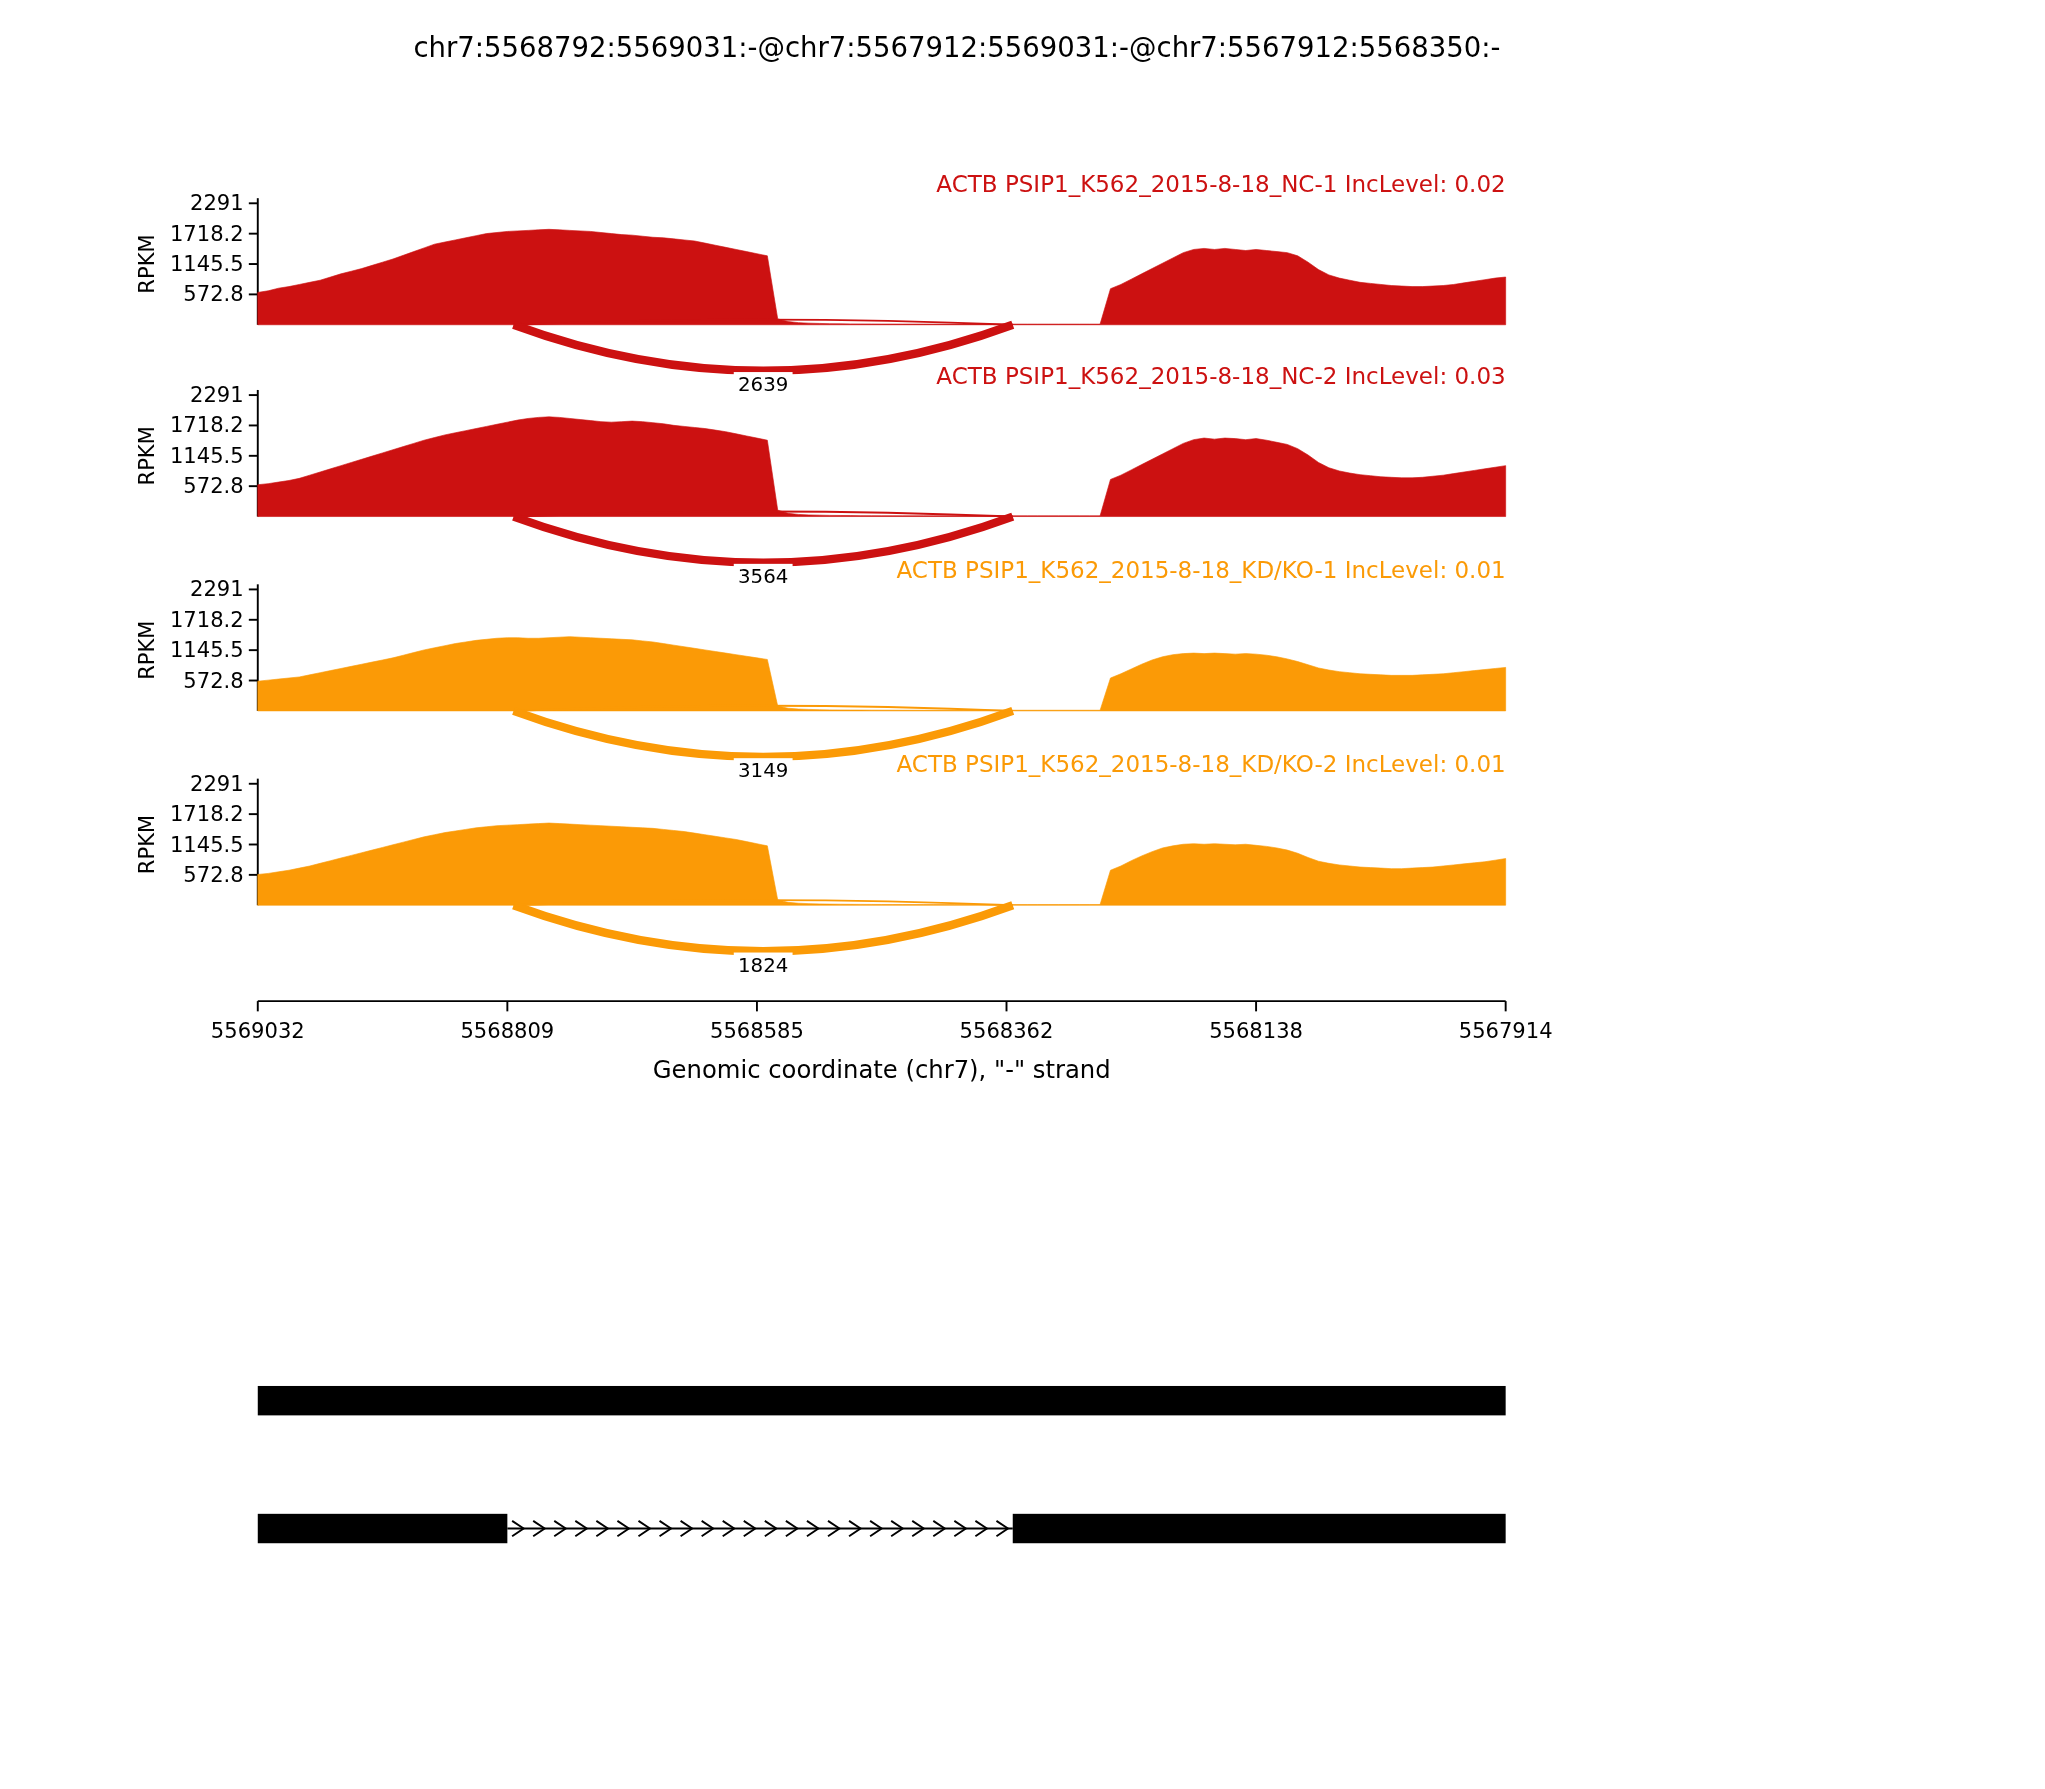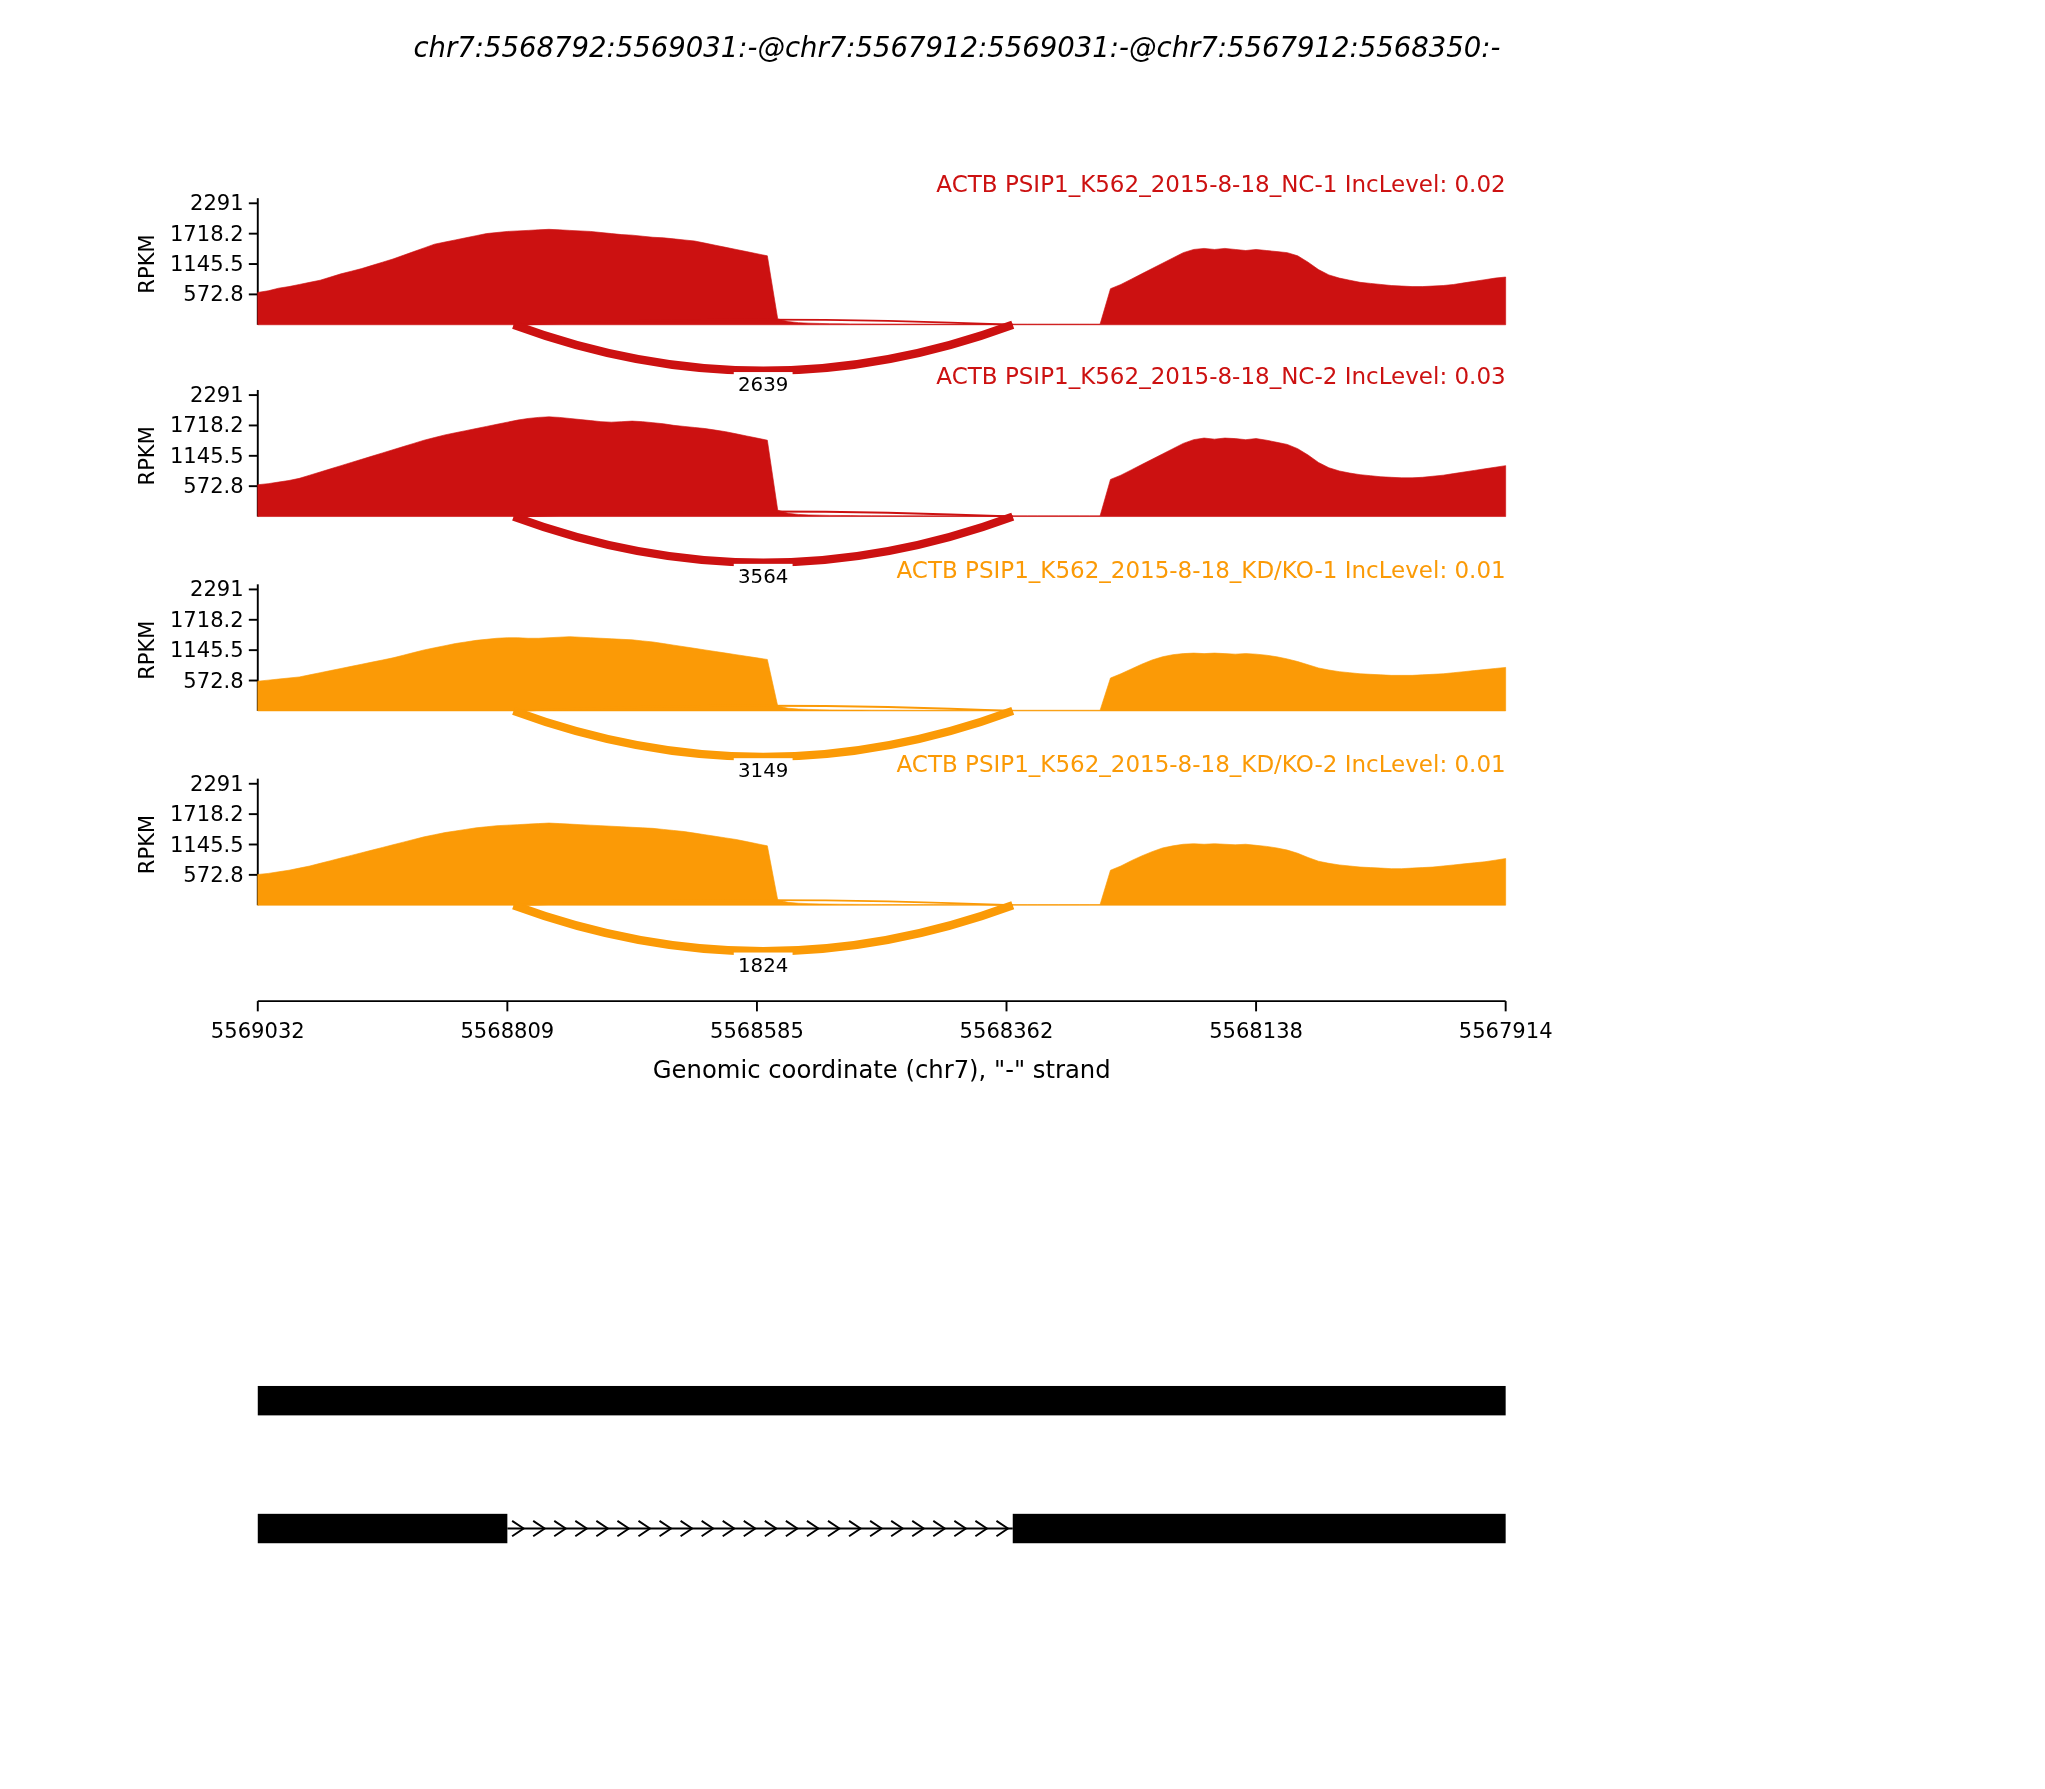--- a/index.html
+++ b/index.html
@@ -17,21 +17,20 @@
   }
   .title {
     position: absolute;
     top: 31px;
     left: 0;
     width: 1914px;
     text-align: center;
     font-size: 27.5px;
     color: #000;
     letter-spacing: 0px;
-    font-style: italic;
   }
   #sashimi {
     position: absolute;
     top: 0;
     left: 0;
   }
   .tick-text {
     font-size: 33px;
   }
 </style>

